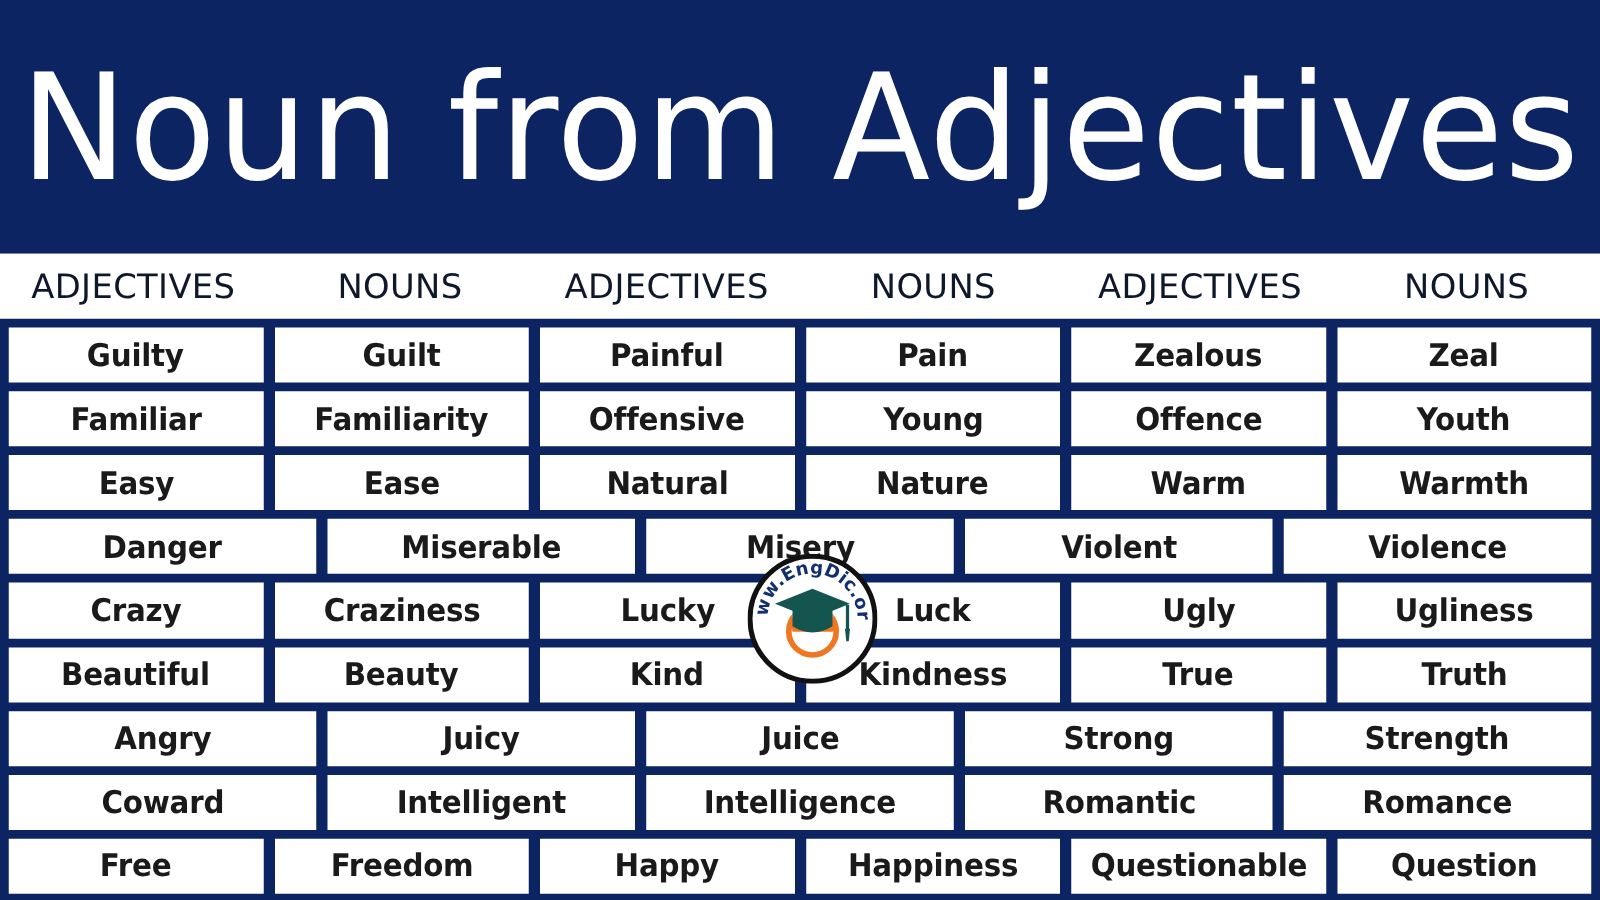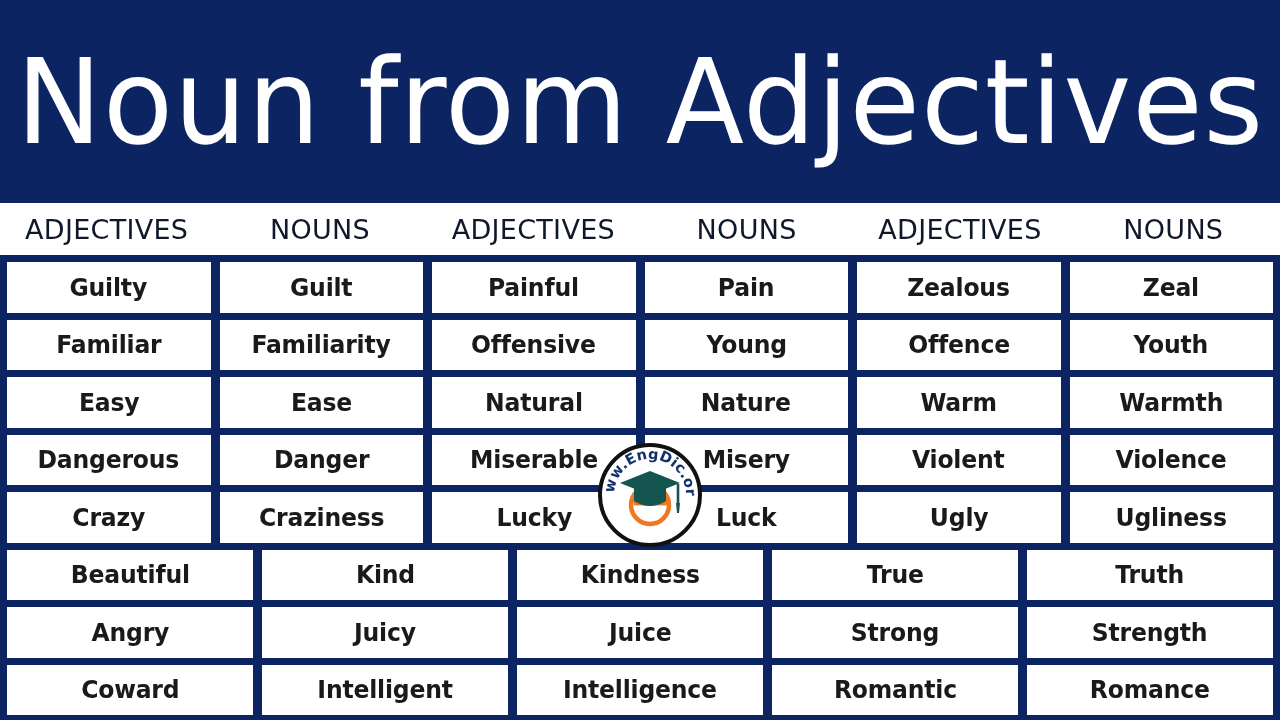--- a/index.html
+++ b/index.html
@@ -178,23 +178,20 @@
         </div>
         <div class="cell">
           <span class="cell-text">Warm</span>
         </div>
         <div class="cell">
           <span class="cell-text">Warmth</span>
         </div>
       </div>
       <div class="grid-row">
         <div class="cell">
-          <span class="cell-text">Dangerous</span>
-        </div>
-        <div class="cell">
           <span class="cell-text">Danger</span>
         </div>
         <div class="cell">
           <span class="cell-text">Miserable</span>
         </div>
         <div class="cell">
           <span class="cell-text">Misery</span>
         </div>
         <div class="cell">
           <span class="cell-text">Violent</span>
@@ -221,20 +218,23 @@
         </div>
         <div class="cell">
           <span class="cell-text">Ugliness</span>
         </div>
       </div>
       <div class="grid-row">
         <div class="cell">
           <span class="cell-text">Beautiful</span>
         </div>
         <div class="cell">
+          <span class="cell-text">Beauty</span>
+        </div>
+        <div class="cell">
           <span class="cell-text">Kind</span>
         </div>
         <div class="cell">
           <span class="cell-text">Kindness</span>
         </div>
         <div class="cell">
           <span class="cell-text">True</span>
         </div>
         <div class="cell">
           <span class="cell-text">Truth</span>
@@ -265,20 +265,40 @@
           <span class="cell-text">Intelligent</span>
         </div>
         <div class="cell">
           <span class="cell-text">Intelligence</span>
         </div>
         <div class="cell">
           <span class="cell-text">Romantic</span>
         </div>
         <div class="cell">
           <span class="cell-text">Romance</span>
+        </div>
+      </div>
+      <div class="grid-row">
+        <div class="cell">
+          <span class="cell-text">Free</span>
+        </div>
+        <div class="cell">
+          <span class="cell-text">Freedom</span>
+        </div>
+        <div class="cell">
+          <span class="cell-text">Happy</span>
+        </div>
+        <div class="cell">
+          <span class="cell-text">Happiness</span>
+        </div>
+        <div class="cell">
+          <span class="cell-text">Questionable</span>
+        </div>
+        <div class="cell">
+          <span class="cell-text">Question</span>
         </div>
       </div>
     </div>
 
   <div class="watermark">
     <svg viewBox="0 0 104 104" xmlns="http://www.w3.org/2000/svg">
       <defs>
         <path id="arcpath" d="M 16,52 A 36,36 0 0 1 88,52"></path>
       </defs>
       <circle cx="52" cy="52" r="50" fill="#ffffff" stroke="#111111" stroke-width="4"></circle>

